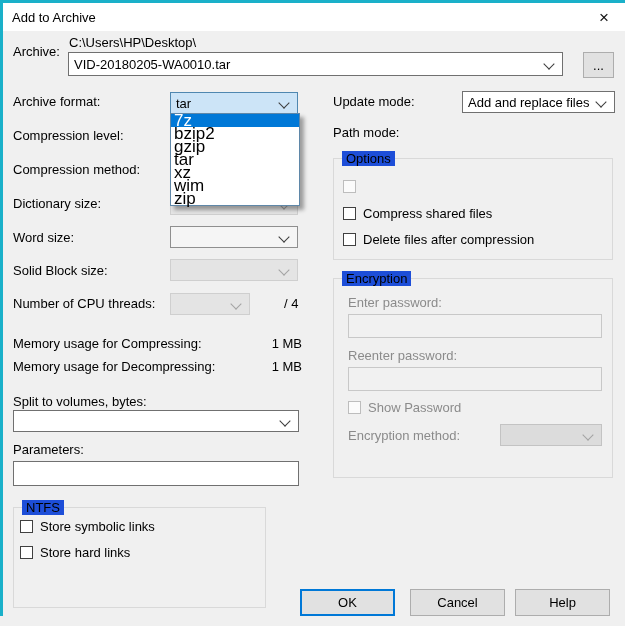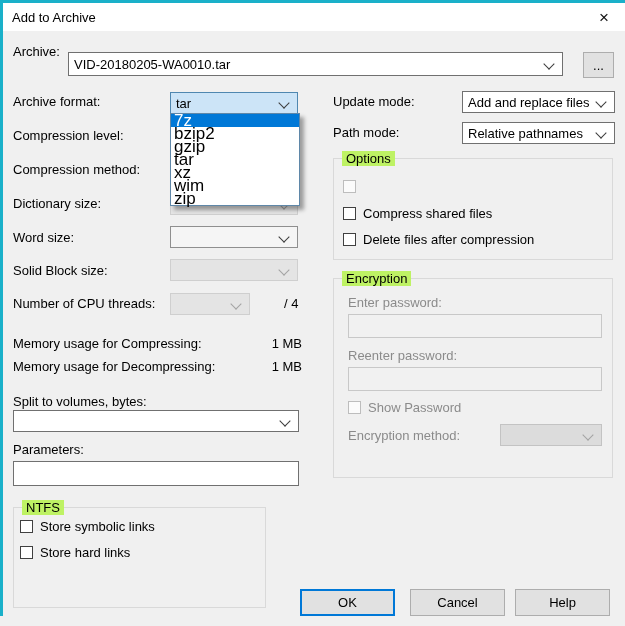--- a/index.html
+++ b/index.html
@@ -18,39 +18,40 @@
   .combo.disabled{background:#e4e4e4;border-color:#cfcfcf;}
   .combo.disabled2{background:#dcdcdc;border-color:#c3c3c3;}
   .chev{position:absolute;right:9px;top:6px;width:7px;height:7px;border-right:1px solid #3c3c3c;border-bottom:1px solid #3c3c3c;transform:rotate(45deg);}
   .chev.gray{border-color:#a3a3a3;}
   .tin{position:absolute;background:#fff;border:1px solid #707070;box-sizing:border-box;font-size:13px;padding:0 4px;outline:none;font-family:"Liberation Sans",sans-serif;}
   .tin.disabled{background:#f1f1f1;border-color:#c8c8c8;}
   .ddl{position:absolute;left:170px;top:113px;width:130px;background:#fff;border:1px solid #5f87a8;box-shadow:4px 4px 4px rgba(0,0,0,0.35);z-index:6;box-sizing:border-box;}
   .ddi{height:13px;line-height:13px;font-size:17px;padding:0 3px;color:#000;white-space:nowrap;}
   .ddi.sel{background:#0078d7;color:#fff;}
   .group{position:absolute;border:1px solid #d9d9d9;box-sizing:border-box;}
-  .gtitle{position:absolute;top:-8px;left:8px;background:#bef264;padding:0 4px;font-size:13px;white-space:nowrap;}
+  .gtitle{position:absolute;top:-8px;left:8px;background:#1d4ed8;padding:0 4px;font-size:13px;white-space:nowrap;}
   .cb{position:absolute;width:13px;height:13px;background:#fff;border:1px solid #404040;box-sizing:border-box;}
   .cb.disabled{background:#fbfbfb;border-color:#bdbdbd;}
   .btn{position:absolute;display:flex;align-items:center;justify-content:center;background:#e1e1e1;border:1px solid #adadad;font-size:13px;box-sizing:border-box;color:#000;}
   .btn.default{border:2px solid #0078d7;}
 </style>
 </head>
 <body>
 
 <div id="win">
   <div class="edge-top"></div>
   <div class="edge-left"></div>
 
   <div class="titlebar">
     <span class="title">Add to Archive</span>
     <span class="closebtn">×</span>
   </div>
 
   <span class="lbl" style="left:13px;top:45px;">Archive:</span>
+  <span class="lbl" style="left:69px;top:36px;">C:\Users\HP\Desktop\</span>
   <div class="combo" style="left:68px;top:52px;width:495px;height:24px;">
     <span>VID-20180205-WA0010.tar</span>
     <span class="chev" style="top:7px;"></span>
   </div>
   <div class="btn" style="left:583px;top:52px;width:31px;height:26px;">...</div>
 
   <span class="lbl" style="left:13px;top:95px;">Archive format:</span>
   <span class="lbl" style="left:13px;top:129px;">Compression level:</span>
   <span class="lbl" style="left:13px;top:163px;">Compression method:</span>
   <span class="lbl" style="left:13px;top:197px;">Dictionary size:</span>
@@ -110,24 +111,20 @@
   <span class="lbl" style="left:40px;top:520px;">Store symbolic links</span>
   <span class="cb" style="left:20px;top:546px;"></span>
   <span class="lbl" style="left:40px;top:546px;">Store hard links</span>
 
   <span class="lbl" style="left:333px;top:95px;">Update mode:</span>
   <div class="combo" style="left:462px;top:91px;width:153px;height:22px;">
     <span>Add and replace files</span>
     <span class="chev"></span>
   </div>
   <span class="lbl" style="left:333px;top:126px;">Path mode:</span>
-  <div class="combo" style="left:462px;top:122px;width:153px;height:22px;">
-    <span>Relative pathnames</span>
-    <span class="chev"></span>
-  </div>
 
   <div class="group" style="left:333px;top:158px;width:280px;height:102px;">
     <span class="gtitle">Options</span>
   </div>
   <span class="cb disabled" style="left:343px;top:180px;"></span>
   <span class="cb" style="left:343px;top:207px;"></span>
   <span class="lbl" style="left:363px;top:207px;">Compress shared files</span>
   <span class="cb" style="left:343px;top:233px;"></span>
   <span class="lbl" style="left:363px;top:233px;">Delete files after compression</span>
 

